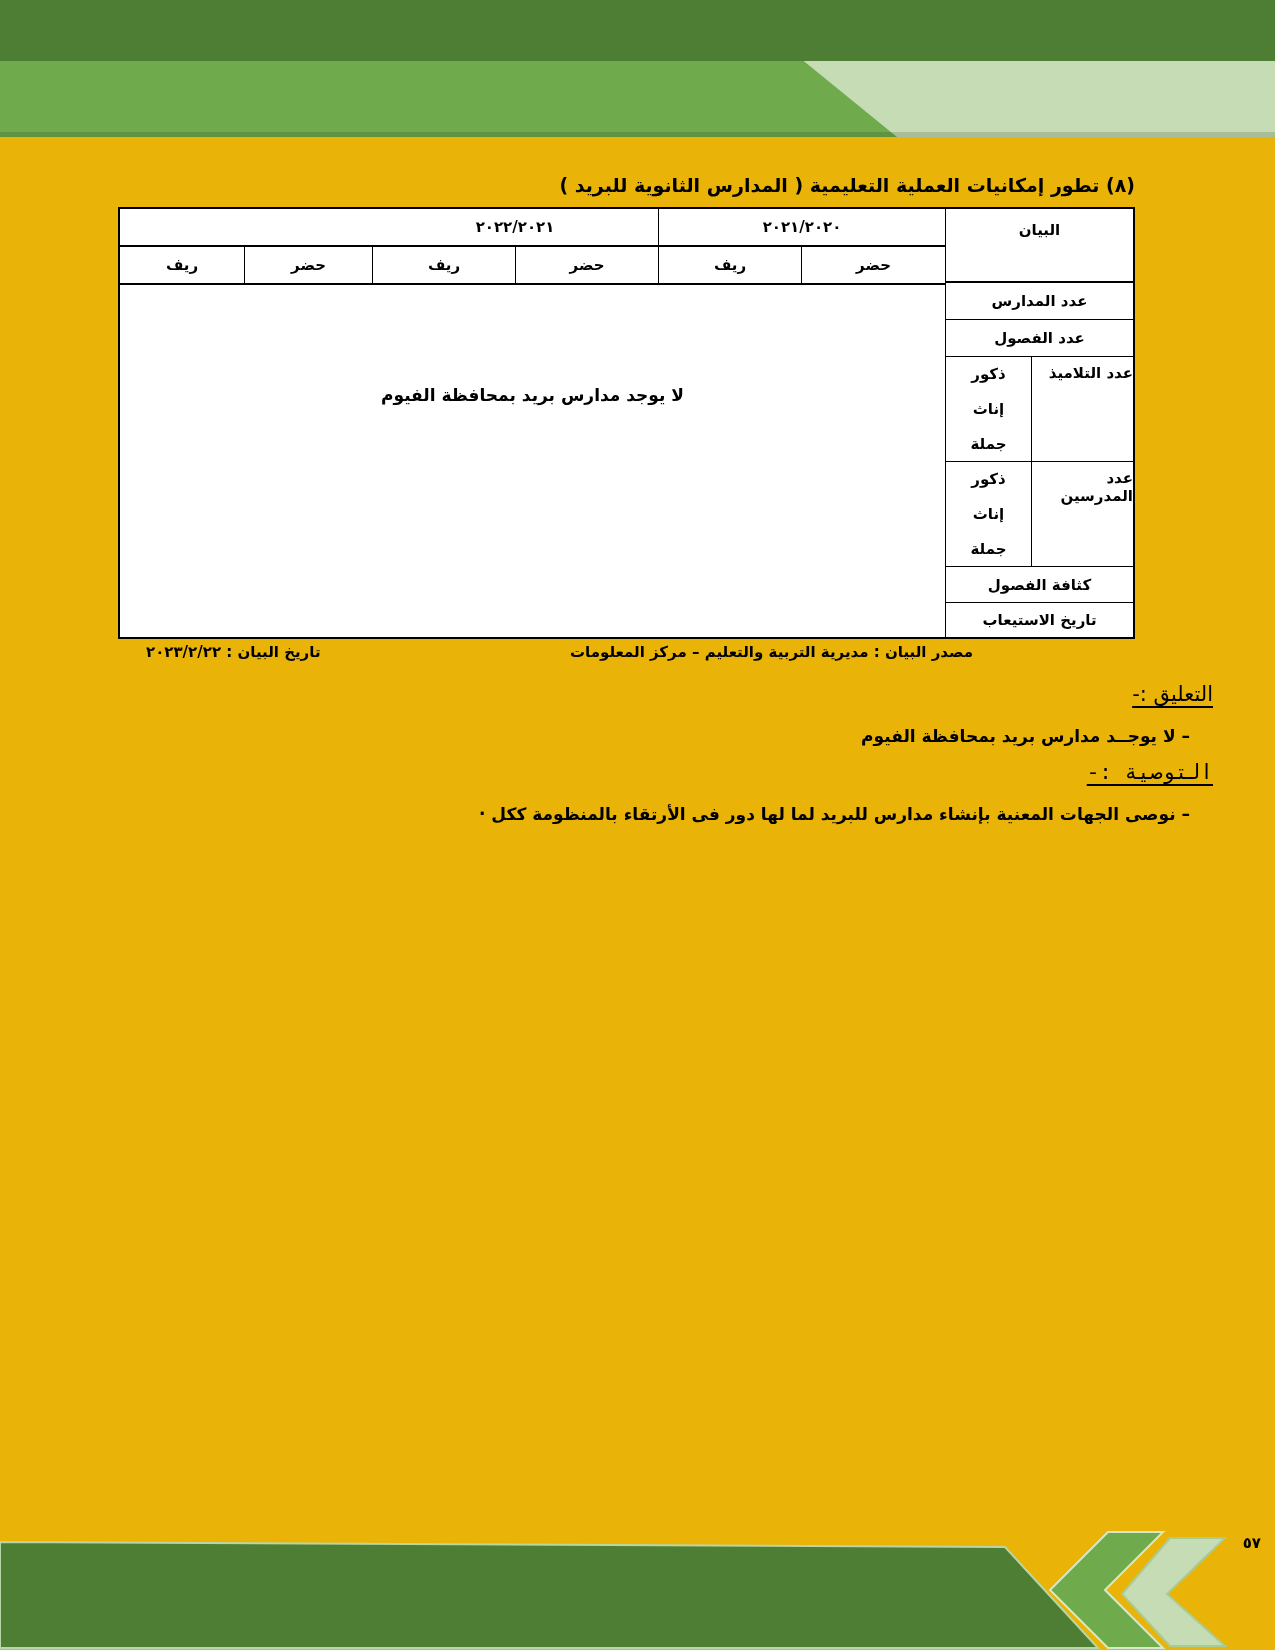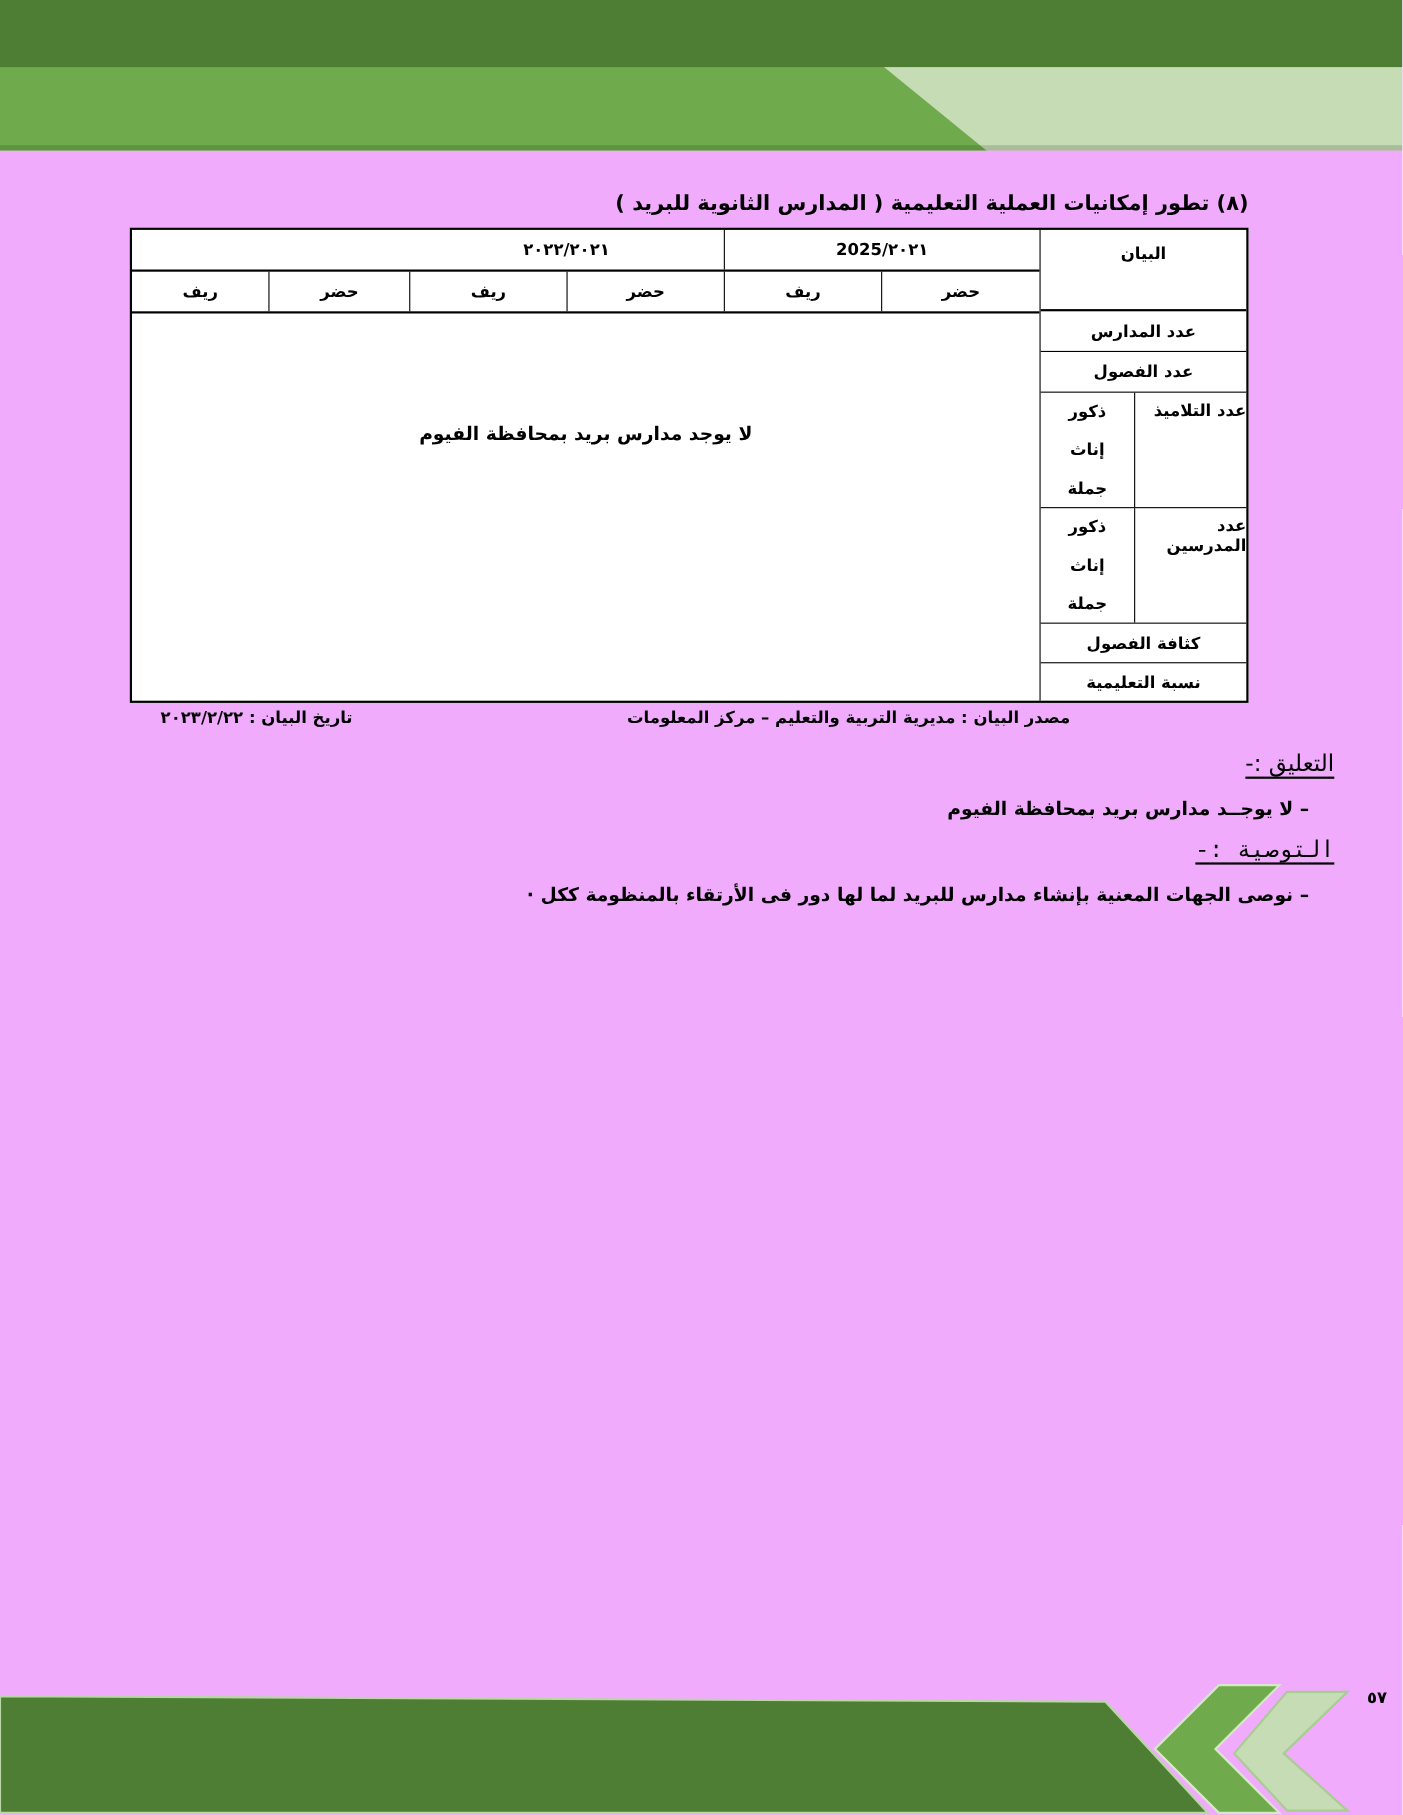--- a/index.html
+++ b/index.html
@@ -7,21 +7,21 @@
     --medium-green:#6fab4c;
     --pale-green:#c6dcb4;
     --ink:#000000;
   }
   *{margin:0;padding:0;box-sizing:border-box;}
   html,body{background:#ffffff;}
   body{font-family:"DejaVu Sans",sans-serif;color:var(--ink);}
   .page{
     position:relative;
     width:1275px;height:1650px;
-    background:#f0abfc;
+    background:#eab308;
     overflow:hidden;
     direction:rtl;
   }
   
   .top-banner{position:absolute;top:0;left:0;width:1275px;height:137px;}
   
   .doc-title{
     position:absolute;top:170px;right:140px;
     font-size:19px;font-weight:bold;line-height:30px;
     white-space:nowrap;
@@ -166,27 +166,27 @@
         <div class="main-label">عدد المدرسين</div>
         <div class="gender-col">
           <span>ذكور</span>
           <span>إناث</span>
           <span>جملة</span>
         </div>
       </div>
 
       <div class="cell row-simple h36">كثافة الفصول</div>
 
-      <div class="cell row-simple grow">نسبة التعليمية</div>
+      <div class="cell row-simple grow">تاريخ الاستيعاب</div>
     </div>
 
     <div class="col-data">
 
       <div class="years-row">
-        <div class="ycell w287">٢٠٢١/2025</div>
+        <div class="ycell w287">٢٠٢١/٢٠٢٠</div>
         <div class="ycell w286">٢٠٢٢/٢٠٢١</div>
       </div>
 
       <div class="hr-row">
         <div class="hcell w144">حضر</div>
         <div class="hcell w143">ريف</div>
         <div class="hcell w143">حضر</div>
         <div class="hcell w143">ريف</div>
         <div class="hcell w128">حضر</div>
         <div class="hcell wgrow">ريف</div>

